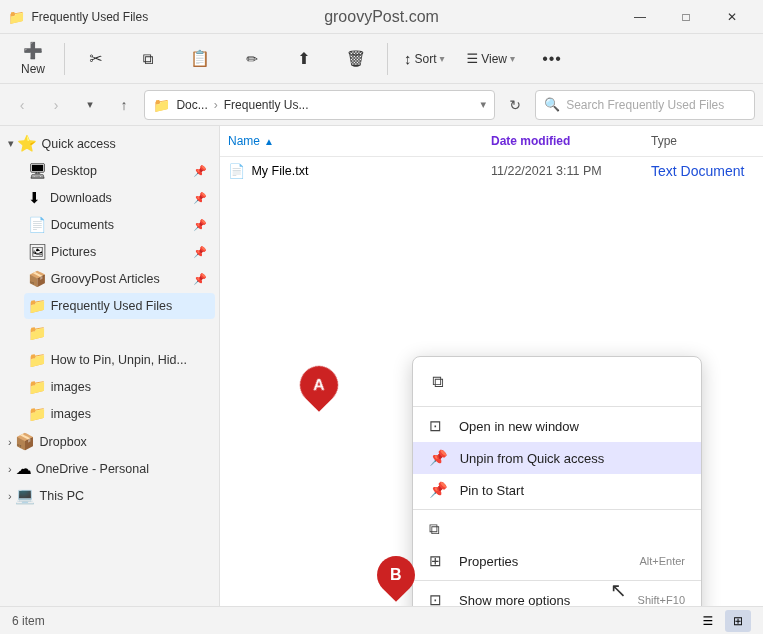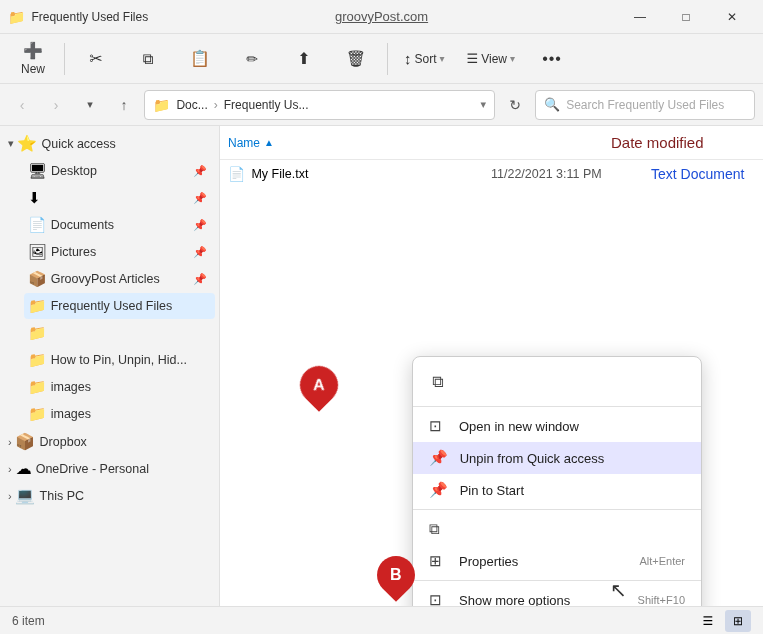--- a/index.html
+++ b/index.html
@@ -18,26 +18,25 @@
     .title-bar-left {
       display: flex;
       align-items: center;
       gap: 6px;
     }
     .title-bar-title {
       font-size: 12px;
       color: #333;
     }
     .title-bar-center {
-      font-size: 13px;
+      font-size: 16px;
       color: #555;
       position: absolute;
       left: 50%;
       transform: translateX(-50%);
-      text-decoration: underline;
     }
     .title-bar-controls {
       display: flex;
       gap: 0;
     }
     .title-btn {
       width: 46px;
       height: 34px;
       display: flex;
       align-items: center;
@@ -216,21 +215,21 @@
     .file-col-name {
       flex: 1;
       padding: 4px 8px;
       font-size: 12px;
       color: #0078d4;
       cursor: pointer;
       display: flex;
       align-items: center;
       gap: 4px;
     }
-    .file-col-date { width: 160px; padding: 4px 8px; font-size: 15px; color: #7f1d1d; }
+    .file-col-date { width: 160px; padding: 4px 8px; font-size: 12px; color: #6d28d9; font-weight: bold; }
     .file-col-type { width: 120px; padding: 4px 8px; font-size: 12px; color: #555; }
     .file-row {
       display: flex;
       align-items: center;
       padding: 2px 0;
       cursor: pointer;
       min-height: 28px;
     }
     .file-row .file-name-cell {
       flex: 1;
@@ -471,20 +470,21 @@
       <span class="s-label">Quick access</span>
     </div>
     <div class="sidebar-indent">
       <div class="sidebar-item">
         <span class="s-icon">🖥</span>
         <span class="s-label">Desktop</span>
         <span class="s-pin">📌</span>
       </div>
       <div class="sidebar-item">
         <span class="s-icon">⬇</span>
+        <span class="s-label">Downloads</span>
         <span class="s-pin">📌</span>
       </div>
       <div class="sidebar-item">
         <span class="s-icon">📄</span>
         <span class="s-label">Documents</span>
         <span class="s-pin">📌</span>
       </div>
       <div class="sidebar-item">
         <span class="s-icon">🖼</span>
         <span class="s-label">Pictures</span>
@@ -537,20 +537,23 @@
 
   <div class="file-area" style="position:relative;">
 
     <div class="file-list-header">
       <div class="file-col-name">
         <span>Name</span>
         <span style="font-size:10px; color:#0078d4;">▲</span>
       </div>
       <div class="file-col-date">
         <span>Date modified</span>
+      </div>
+      <div class="file-col-type">
+        <span>Type</span>
       </div>
     </div>
 
     <div class="file-row">
       <div class="file-name-cell">
         <span class="file-icon">📄</span>
         <span>My File.txt</span>
       </div>
       <div class="file-date">11/22/2021 3:11 PM</div>
       <div class="file-type">Text Document</div>

